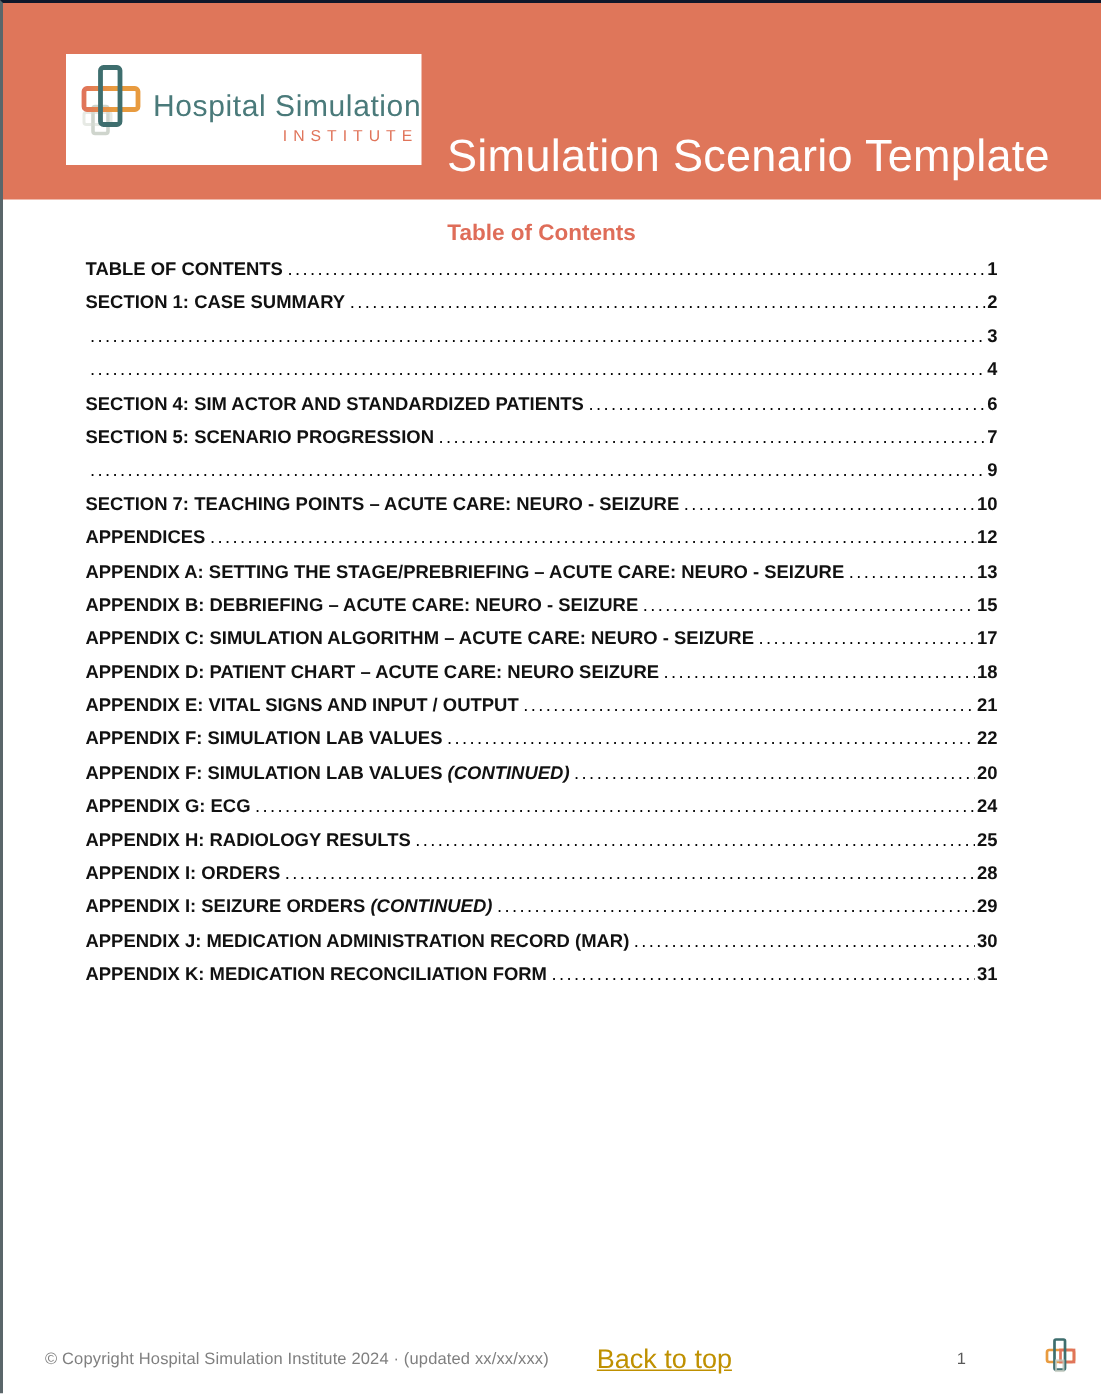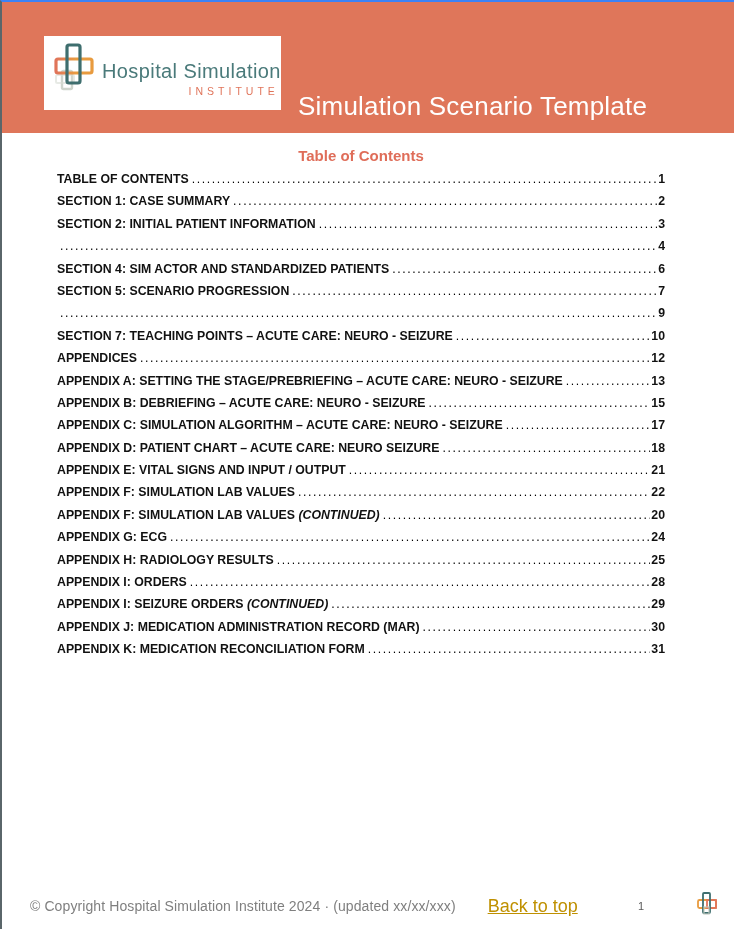--- a/index.html
+++ b/index.html
@@ -1,20 +1,20 @@
 <!DOCTYPE html>
 <html><head>
 <meta charset="utf-8">
 <style>
   html,body{margin:0;padding:0;background:#fff;}
   .page{
     position:relative;
     width:734px;height:929px;
     background:#ffffff;
-    border-top:2px solid #3b82f6;
+    border-top:2px solid #0f172a;
     border-left:2px solid #5a666a;
     box-sizing:border-box;
     font-family:"Liberation Sans","DejaVu Sans",sans-serif;
     overflow:hidden;
   }
   
   .band{
     position:absolute;top:0;left:0;right:0;height:131px;
     background:#df765a;
   }
@@ -29,21 +29,21 @@
   .logo-text{flex:1;display:flex;flex-direction:column;margin-left:4px;margin-top:10px;}
   .logo-line1{
     color:#4a7a7a;font-size:20px;font-weight:400;letter-spacing:.4px;white-space:nowrap;
   }
   .logo-line2{
     color:#e0745a;font-size:10.5px;font-weight:400;letter-spacing:4px;
     text-align:right;margin-top:2px;margin-right:2px;
   }
   .doc-title{
     position:absolute;left:296px;bottom:11px;
-    color:#ffffff;font-size:26px;font-weight:400;letter-spacing:.2px;white-space:nowrap;
+    color:#ffffff;font-size:30px;font-weight:400;letter-spacing:.2px;white-space:nowrap;
   }
   
   .toc-heading{
     margin:145px 69px 0 55px;
     text-align:center;
     color:#df6d59;font-size:15px;font-weight:700;
   }
   .toc-list{
     margin:8px 69px 0 55px;
   }
@@ -68,21 +68,21 @@
     color:#000;
     min-width:10px;
   }
   .toc-page{flex:0 0 auto;font-weight:700;}
   
   .footer{
     position:absolute;left:0;right:0;bottom:6px;height:34px;
     display:flex;align-items:center;
     padding:0 12px 0 28px;
   }
-  .copyright{color:#7f7f7f;font-size:14px;letter-spacing:.1px;}
+  .copyright{color:#7f7f7f;font-size:11px;letter-spacing:.1px;}
   .back-to-top{
     color:#bf9000;font-size:18px;font-weight:400;
     text-decoration:underline;
     margin-left:32px;
     cursor:pointer;
   }
   .footer-spacer{flex:1;}
   .footer-page-num{color:#595959;font-size:11px;margin-right:52px;}
   .footer-cross{margin-right:4px;}
 </style>
@@ -131,21 +131,20 @@
     </a>
 
     <a class="toc-row">
       <span class="toc-label-main">SECTION 1: CASE SUMMARY</span>
 
       <span class="dots">....................................................................................................................................................................................................................................................................</span>
       <span class="toc-page">2</span>
     </a>
 
     <a class="toc-row">
-      <span class="toc-label-main">SECTION 2: INITIAL PATIENT INFORMATION</span>
 
       <span class="dots">....................................................................................................................................................................................................................................................................</span>
       <span class="toc-page">3</span>
     </a>
 
     <a class="toc-row">
 
       <span class="dots">....................................................................................................................................................................................................................................................................</span>
       <span class="toc-page">4</span>
     </a>

